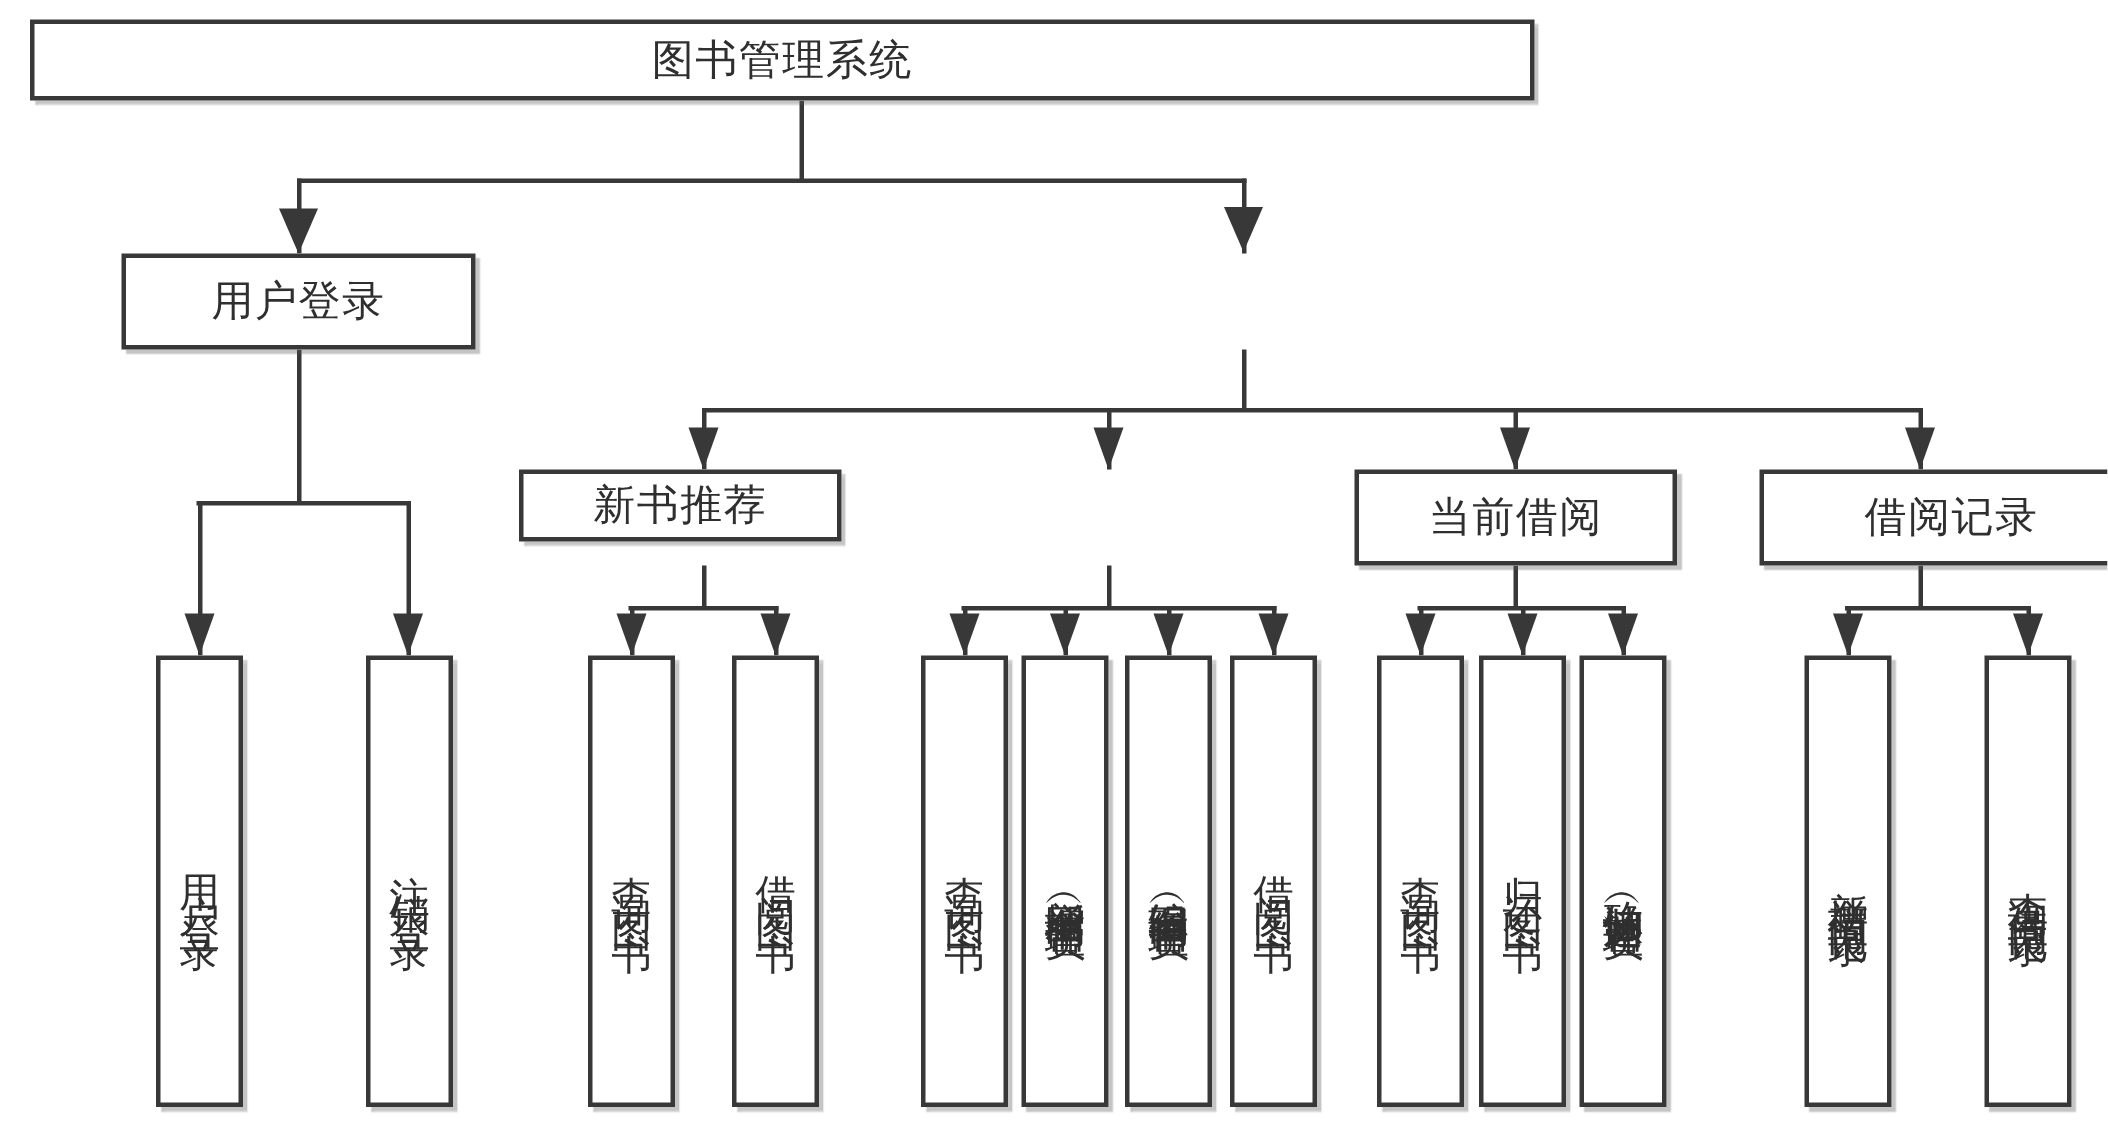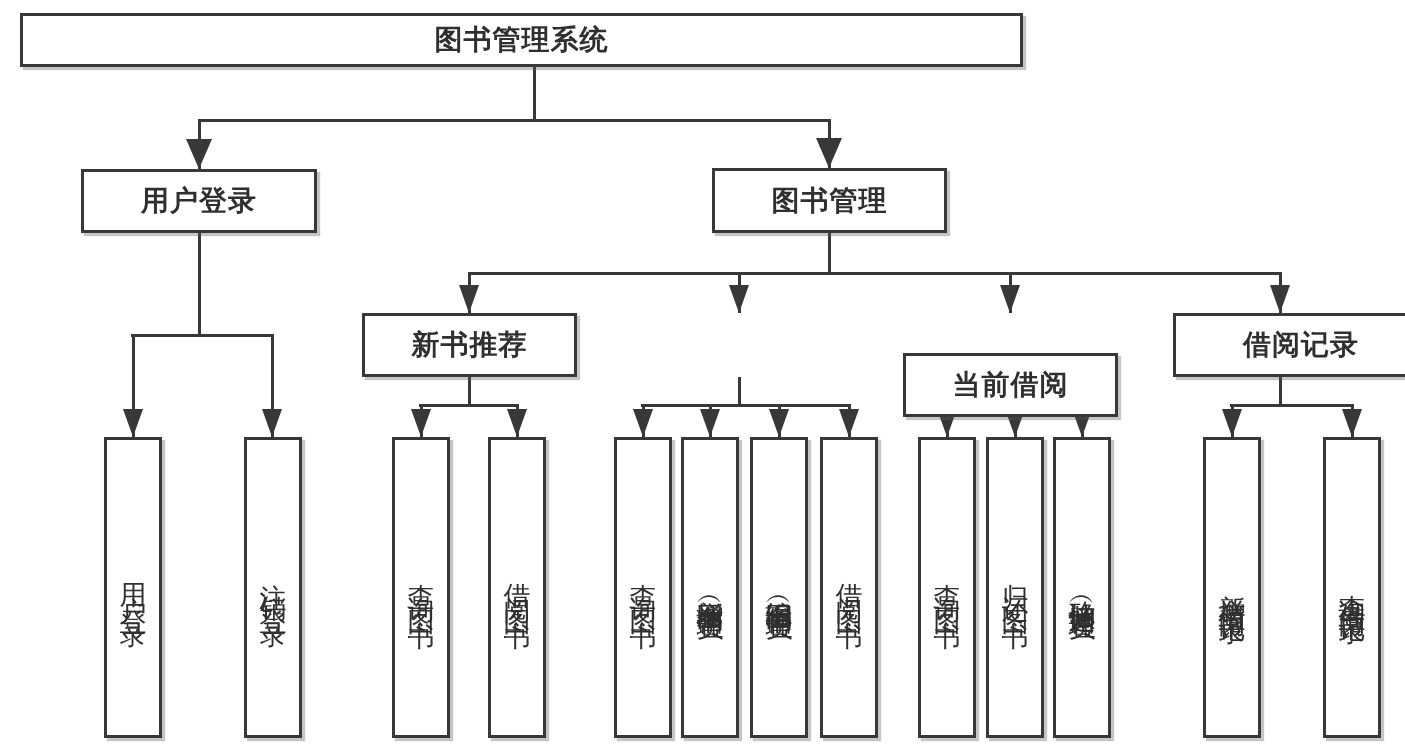--- a/index.html
+++ b/index.html
@@ -7,40 +7,40 @@
   .stage {
     position:relative; width:1405px; height:747px; background:#fff;
     font-family:"Liberation Sans","DejaVu Sans",sans-serif; overflow:hidden;
     --line:#383838; --text:#2f2f2f; --wm:#97979a;
   }
   .box {
     position:absolute; background:#fff; border:3px solid var(--line);
     display:flex; align-items:center; justify-content:center;
     color:var(--text); box-shadow:3px 3px 1px rgba(90,90,90,0.35);
   }
-  .hbox { font-size:28px; letter-spacing:1px; white-space:nowrap;font-weight:bold; }
+  .hbox { font-size:28px; letter-spacing:1px; white-space:nowrap; }
   .vbox { writing-mode:vertical-rl; text-orientation:mixed; font-size:27px; letter-spacing:13px; }
   .vbox.ls6 { letter-spacing:5px; }
   .vbox.ls9 { letter-spacing:2px; }
   .line { position:absolute; background:var(--line); }
   .arr { position:absolute; width:0; height:0;
          border-left:10px solid transparent; border-right:10px solid transparent;
          border-top:28px solid var(--line); }
   .arr.big { border-left-width:13px; border-right-width:13px; border-top-width:30px; }
   .watermark { position:absolute; left:1186px; top:712px; font-size:20px;
                color:var(--wm); white-space:nowrap; z-index:5;
                text-shadow:0 0 3px #fff, 0 0 2px #fff; }
 
   
   #b-root {left:20px;  top:13px;  width:1003px; height:54px;}
   #b-l2a  {left:81px;  top:169px; width:236px;  height:64px;}
   #b-l2b  {left:712px; top:168px; width:235px;  height:65px;}
-  #b-l3a  {left:362px; top:313px; width:215px;  height:64px;}
+  #b-l3a  {left:346px; top:313px; width:215px;  height:48px;}
   #b-l3b  {left:632px; top:313px; width:215px;  height:64px;}
-  #b-l3c  {left:903px; top:313px; width:215px;  height:64px;margin-top:40px;}
+  #b-l3c  {left:903px; top:313px; width:215px;  height:64px;}
   #b-l3d  {left:1173px;top:313px; width:256px;  height:64px;}
   .leaf   {top:437px; width:58px; height:301px;}
   #b-g1a {left:104px;} #b-g1b {left:244px;}
   #b-g2a {left:392px;} #b-g2b {left:488px;}
   #b-g3a {left:614px;} #b-g3b {left:681px;} #b-g3c {left:750px;} #b-g3d {left:820px;}
   #b-g4a {left:918px;} #b-g4b {left:986px;} #b-g4c {left:1053px;}
   #b-g5a {left:1203px;} #b-g5b {left:1323px;}
 
   
   #c-root-v {left:533px; top:67px;  width:3px; height:54px;}
@@ -142,21 +142,20 @@
   <div class="arr" id="a-g3c"></div>
   <div class="arr" id="a-g3d"></div>
   <div class="arr" id="a-g4a"></div>
   <div class="arr" id="a-g4b"></div>
   <div class="arr" id="a-g4c"></div>
   <div class="arr" id="a-g5a"></div>
   <div class="arr" id="a-g5b"></div>
 
   <div class="box hbox" id="b-root">图书管理系统</div>
   <div class="box hbox" id="b-l2a">用户登录</div>
-  <div class="box hbox" id="b-l2b">图书管理</div>
   <div class="box hbox" id="b-l3a">新书推荐</div>
   <div class="box hbox" id="b-l3c">当前借阅</div>
   <div class="box hbox" id="b-l3d">借阅记录</div>
 
   <div class="box vbox leaf" id="b-g1a">用户登录</div>
   <div class="box vbox leaf" id="b-g1b">注销登录</div>
   <div class="box vbox leaf" id="b-g2a">查询图书</div>
   <div class="box vbox leaf" id="b-g2b">借阅图书</div>
   <div class="box vbox leaf" id="b-g3a">查询图书</div>
   <div class="box vbox leaf ls9" id="b-g3b">新增图书（管理员）</div>

